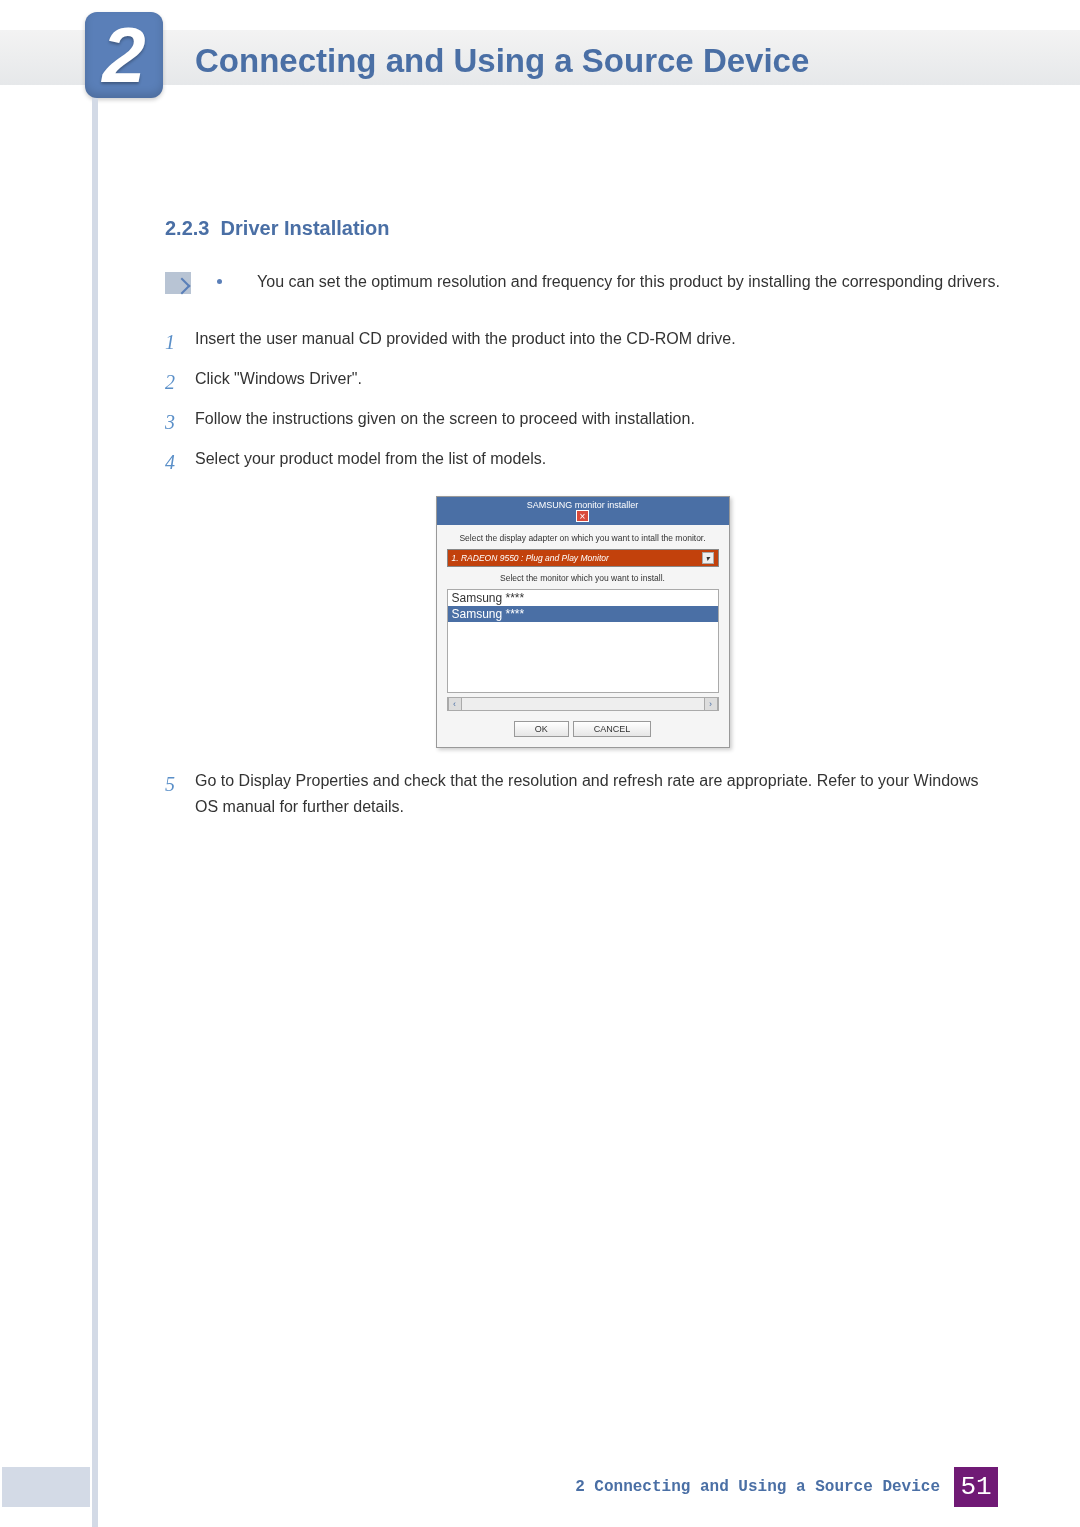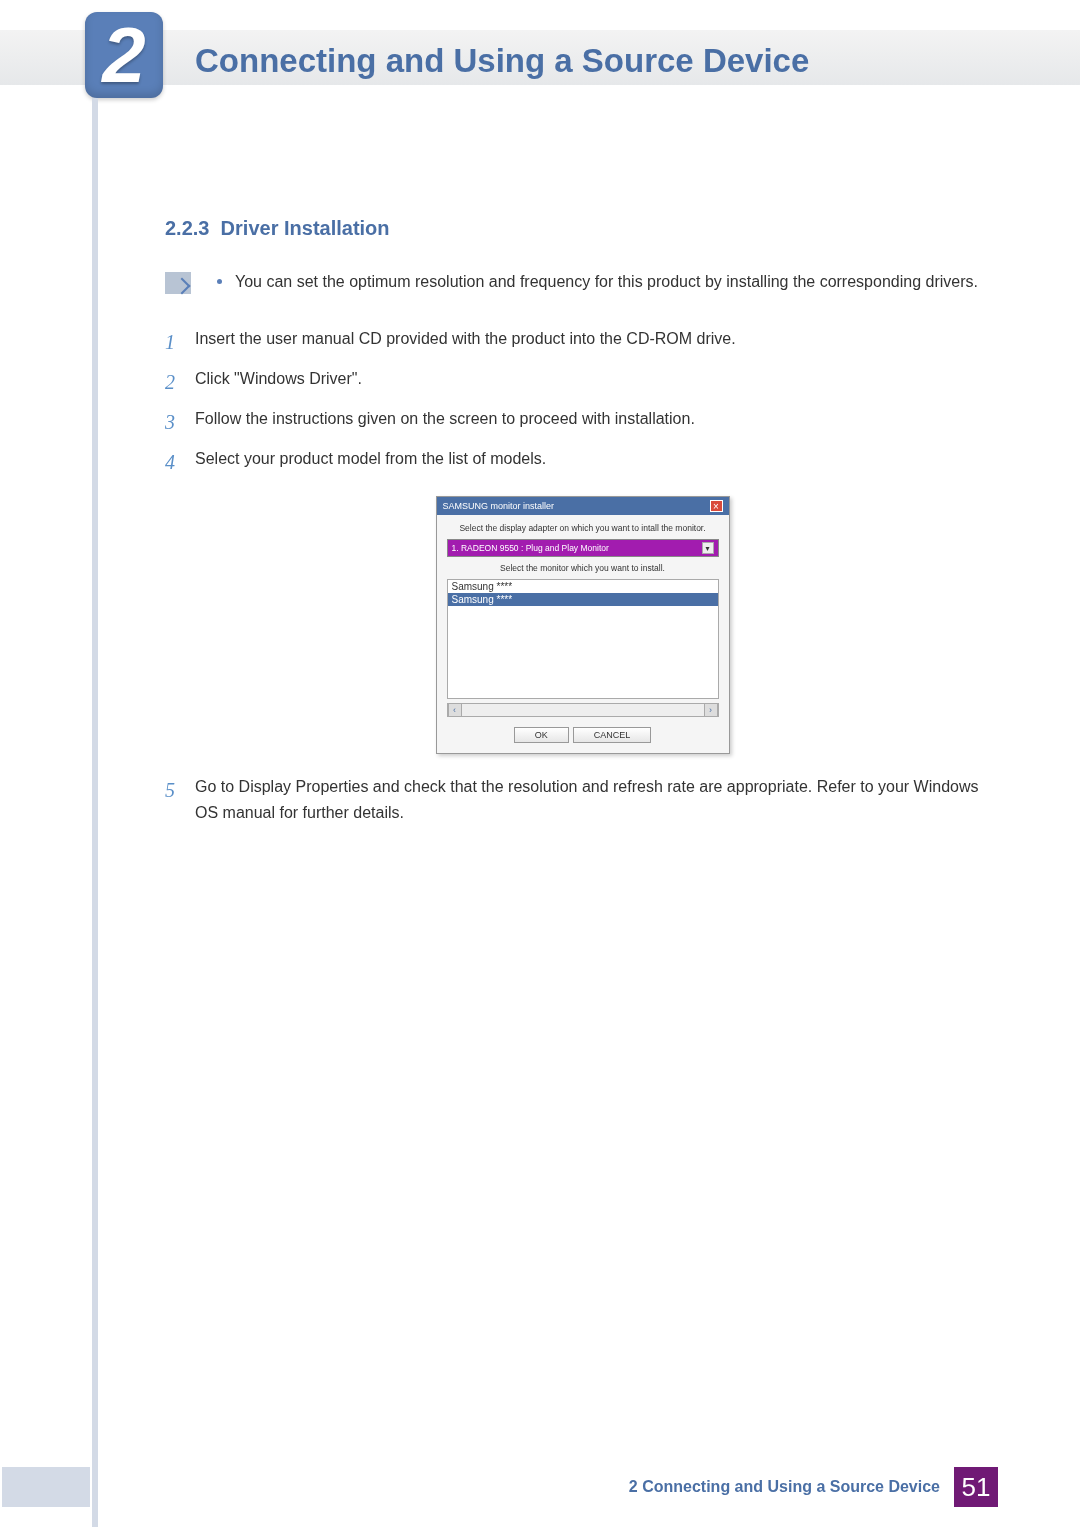--- a/index.html
+++ b/index.html
@@ -109,20 +109,21 @@
     list-style: none;
     flex: 1;
   }
   .note-bullets li {
     position: relative;
     padding-left: 24px;
     font-size: 16px;
     line-height: 1.5;
     margin-bottom: 10px;
     color: #333;
+    text-align: right;
   }
   .note-bullets li::before {
     content: "";
     position: absolute;
     left: 6px;
     top: 9px;
     width: 5px;
     height: 5px;
     background: #5a7fb8;
     border-radius: 50%;
@@ -161,59 +162,61 @@
     font-size: 9px;
     box-shadow: 2px 2px 4px rgba(0,0,0,0.2);
   }
   .inst-title {
     background: #4a6fa5;
     color: #fff;
     padding: 3px 6px;
     display: flex;
     align-items: center;
     justify-content: space-between;
+    flex-direction: column;
   }
   .inst-close {
     width: 13px;
     height: 12px;
     background: #d94a3a;
     color: #fff;
     text-align: center;
     line-height: 11px;
     font-size: 10px;
     border: 1px solid #fff;
   }
   .inst-body { padding: 8px 10px 10px; }
   .inst-label { text-align: center; font-size: 8.5px; margin-bottom: 6px; color: #333; }
   .inst-select {
-    background: #a21caf;
+    background: #c2410c;
     color: #fff;
     padding: 2px 4px;
     font-size: 8.5px;
     display: flex;
     justify-content: space-between;
     align-items: center;
     margin-bottom: 6px;
     border: 1px solid #888;
+    font-style: italic;
   }
   .inst-select .dd {
     width: 12px;
     height: 12px;
     background: #eee;
     color: #333;
     text-align: center;
     line-height: 12px;
     font-size: 8px;
     border: 1px solid #aaa;
   }
   .inst-list {
     border: 1px solid #aaa;
     background: #fff;
-    height: 120px;
-    font-size: 10px;
+    height: 104px;
+    font-size: 12px;
     overflow: hidden;
     margin-bottom: 4px;
   }
   .inst-list .row { padding: 1px 4px; }
   .inst-list .sel { background: #4a6fa5; color: #fff; }
   .inst-scroll {
     height: 14px;
     background: #eee;
     border: 1px solid #aaa;
     display: flex;
@@ -246,20 +249,21 @@
   .footer {
     position: absolute;
     left: 0;
     right: 0;
     bottom: 20px;
     height: 40px;
     display: flex;
     justify-content: flex-end;
     align-items: center;
     padding-right: 82px;
+    font-family: Liberation Mono, monospace;
   }
   .footer-text {
     color: #4a6fa5;
     font-size: 16px;
     font-weight: bold;
     margin-right: 14px;
   }
   .footer-page {
     width: 44px;
     height: 40px;

